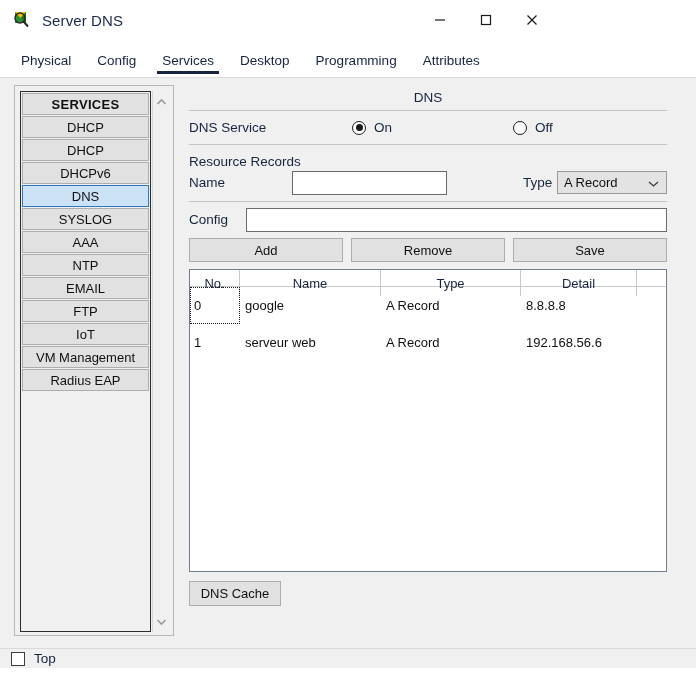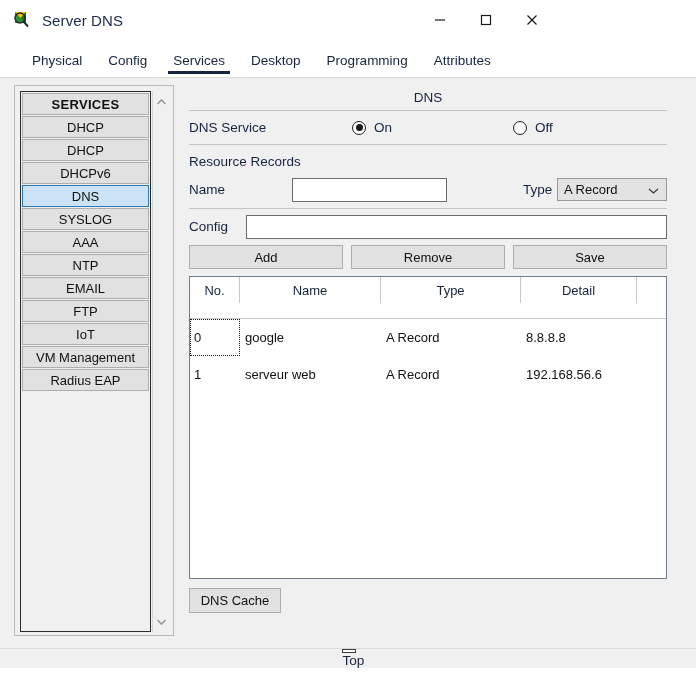--- a/index.html
+++ b/index.html
@@ -33,21 +33,21 @@
     display: flex; align-items: center; justify-content: center;
     color: #1a1a1a;
   }
   .winbtn svg { display: block; }
 
   
   .tabbar {
     position: absolute; left: 0; top: 40px; width: 628px; height: 37px;
     background: #ffffff;
     display: flex; align-items: flex-end;
-    padding-left: 19px;
+    padding-left: 8px;
   }
   .tab {
     font-size: 13.5px; color: #16243f;
     padding: 0 13px 9px 13px;
     position: relative; white-space: nowrap;
   }
   .tab.active::after {
     content: ""; position: absolute; left: 8px; right: 8px; bottom: 3px;
     height: 3px; background: #16243f;
   }
@@ -113,21 +113,21 @@
     width: 14px; height: 14px; border-radius: 50%;
     border: 1.6px solid #1a1a1a; background: #fff;
     display: inline-flex; align-items: center; justify-content: center;
     margin-right: 8px;
   }
   .radio .dot {
     width: 7px; height: 7px; border-radius: 50%; background: #1a1a1a;
   }
 
   .rr-title {
-    font-size: 13.5px; color: #16243f; margin-top: 9px; margin-bottom: 7px;
+    font-size: 13.5px; color: #16243f; margin-top: 9px; margin-bottom: 0;
   }
   .name-row { height: 32px; position: relative; }
   .lbl { font-size: 13.5px; color: #16243f; position: absolute; top: 6px; }
   .txtinput {
     border: 1px solid #6b6b6b; background: #fff; height: 24px;
     font-family: "Liberation Sans", sans-serif; font-size: 13px;
     color: #101010; padding: 0 4px; outline: none;
   }
   .select-box {
     position: absolute; background: #e3e3e3; border: 1px solid #9a9a9a;
@@ -148,21 +148,21 @@
     height: 24px; flex: 1;
     display: flex; align-items: center; justify-content: center;
     font-size: 13px; color: #101010;
   }
 
   
   .table-wrap {
     margin-top: 7px; border: 1px solid #707c8c; background: #fff;
     height: 303px; position: relative; overflow: hidden;
   }
-  .thead { display: flex; height: 42px; border-bottom: 1px solid #c8c8c8; }
+  .thead { display: flex; height: 17px; border-bottom: 1px solid #c8c8c8; }
   .th {
     font-size: 13px; color: #16243f;
     display: flex; align-items: center; justify-content: center;
     border-right: 1px solid #c8c8c8; height: 26px;
   }
   .th:last-child { border-right: none; }
   .c0 { width: 50px; }
   .c1 { width: 141px; }
   .c2 { width: 140px; }
   .c3 { width: 116px; }
@@ -183,21 +183,21 @@
     background: #e1e1e1; border: 1px solid #adadad;
     height: 25px; width: 92px;
     display: flex; align-items: center; justify-content: center;
     font-size: 13px; color: #101010;
   }
 
   
   .footer {
     position: absolute; left: 0; top: 648px; width: 696px; height: 20px;
     background: #f0f0f0; border-top: 1px solid #dadada;
-    display: flex; align-items: center; padding-left: 11px; flex-direction: column;
+    display: flex; align-items: center; padding-left: 11px;
   }
   .chk {
     width: 14px; height: 14px; border: 1.4px solid #3c3c3c; background: #fff;
     margin-right: 9px;
   }
   .footer-label { font-size: 13.5px; color: #16243f; }
 </style>
 </head>
 <body>
 

